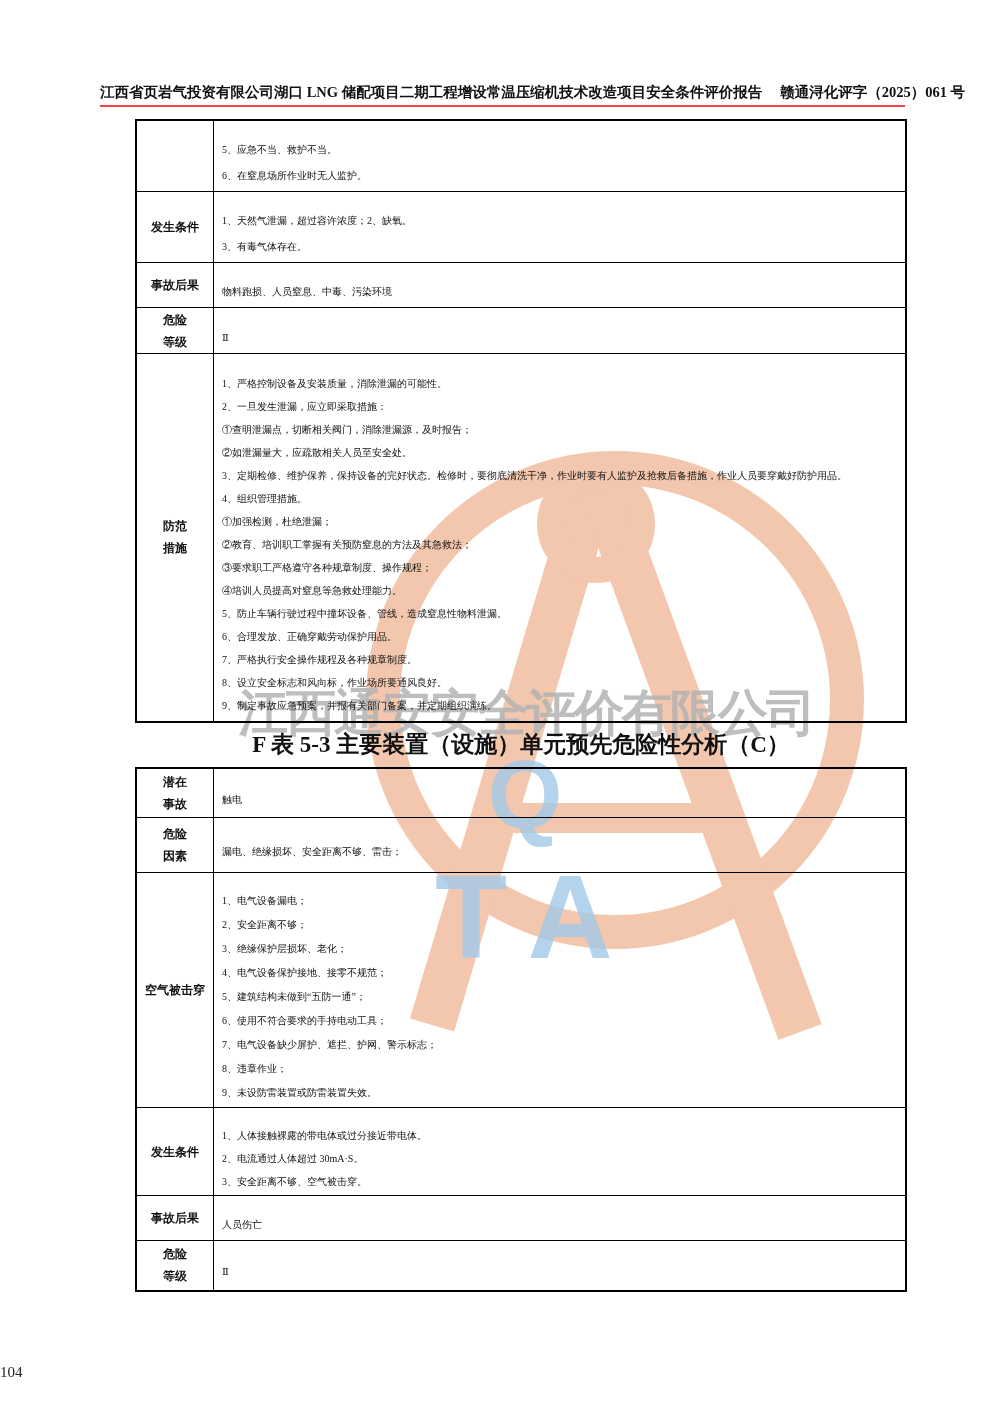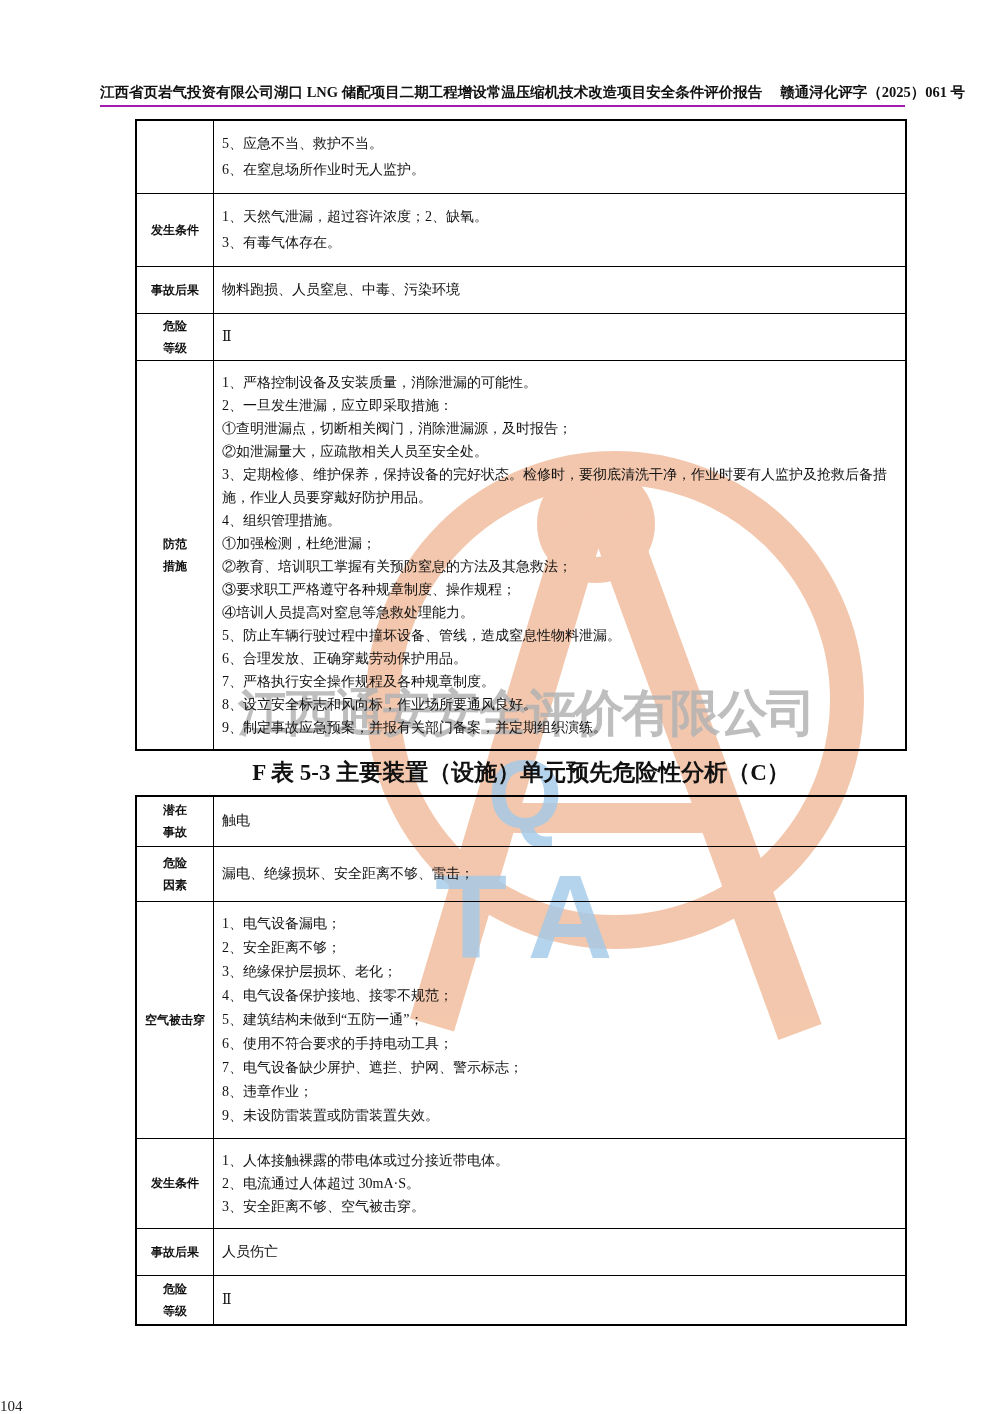--- a/index.html
+++ b/index.html
@@ -20,42 +20,42 @@
     font-family:"Liberation Sans","DejaVu Sans",sans-serif;
     font-weight:700;font-size:50px;letter-spacing:-2px;
     color:#b3b3b3;opacity:.85;white-space:nowrap;text-align:center;
   }
   
   .content{position:relative;z-index:1;}
   .header{
     margin:82px 95px 0 100px;
     display:flex;justify-content:space-between;align-items:flex-end;gap:18px;
     font-size:14.5px;font-weight:700;line-height:20px;
-    border-bottom:2px solid #a21caf;padding-bottom:3px;
+    border-bottom:2px solid #ef4444;padding-bottom:3px;
     white-space:nowrap;
   }
   table.tbl{
     border-collapse:collapse;table-layout:fixed;
     width:772px;margin-left:135px;
     background:transparent;
   }
   table.tbl th,table.tbl td{
     border:1.5px solid #000;
     vertical-align:middle;
     padding:0;
   }
   table.tbl{border:2.5px solid #000;}
   .t1{margin-top:12px;}
   th.lbl{
     width:76px;text-align:center;font-weight:700;
     font-size:12px;line-height:22px;white-space:pre-line;
   }
   td .val{
-    font-size:14px;line-height:26px;white-space:pre-line;
-    padding:10px 8px;text-align:left;
+    font-size:10px;line-height:26px;white-space:pre-line;
+    padding:2px 8px;text-align:left;margin-top:14px;
   }
   td .center{text-align:left;}
   .t1 tr:nth-child(1){height:54px}
   .t1 tr:nth-child(2){height:54px}
   .t1 tr:nth-child(3){height:40px}
   .t1 tr:nth-child(4){height:46px}
   .t1 tr:nth-child(5){height:368px}
   .t1 tr:nth-child(5) .val{line-height:23px;}
   .t2 tr:nth-child(1){height:50px}
   .t2 tr:nth-child(2){height:55px}

